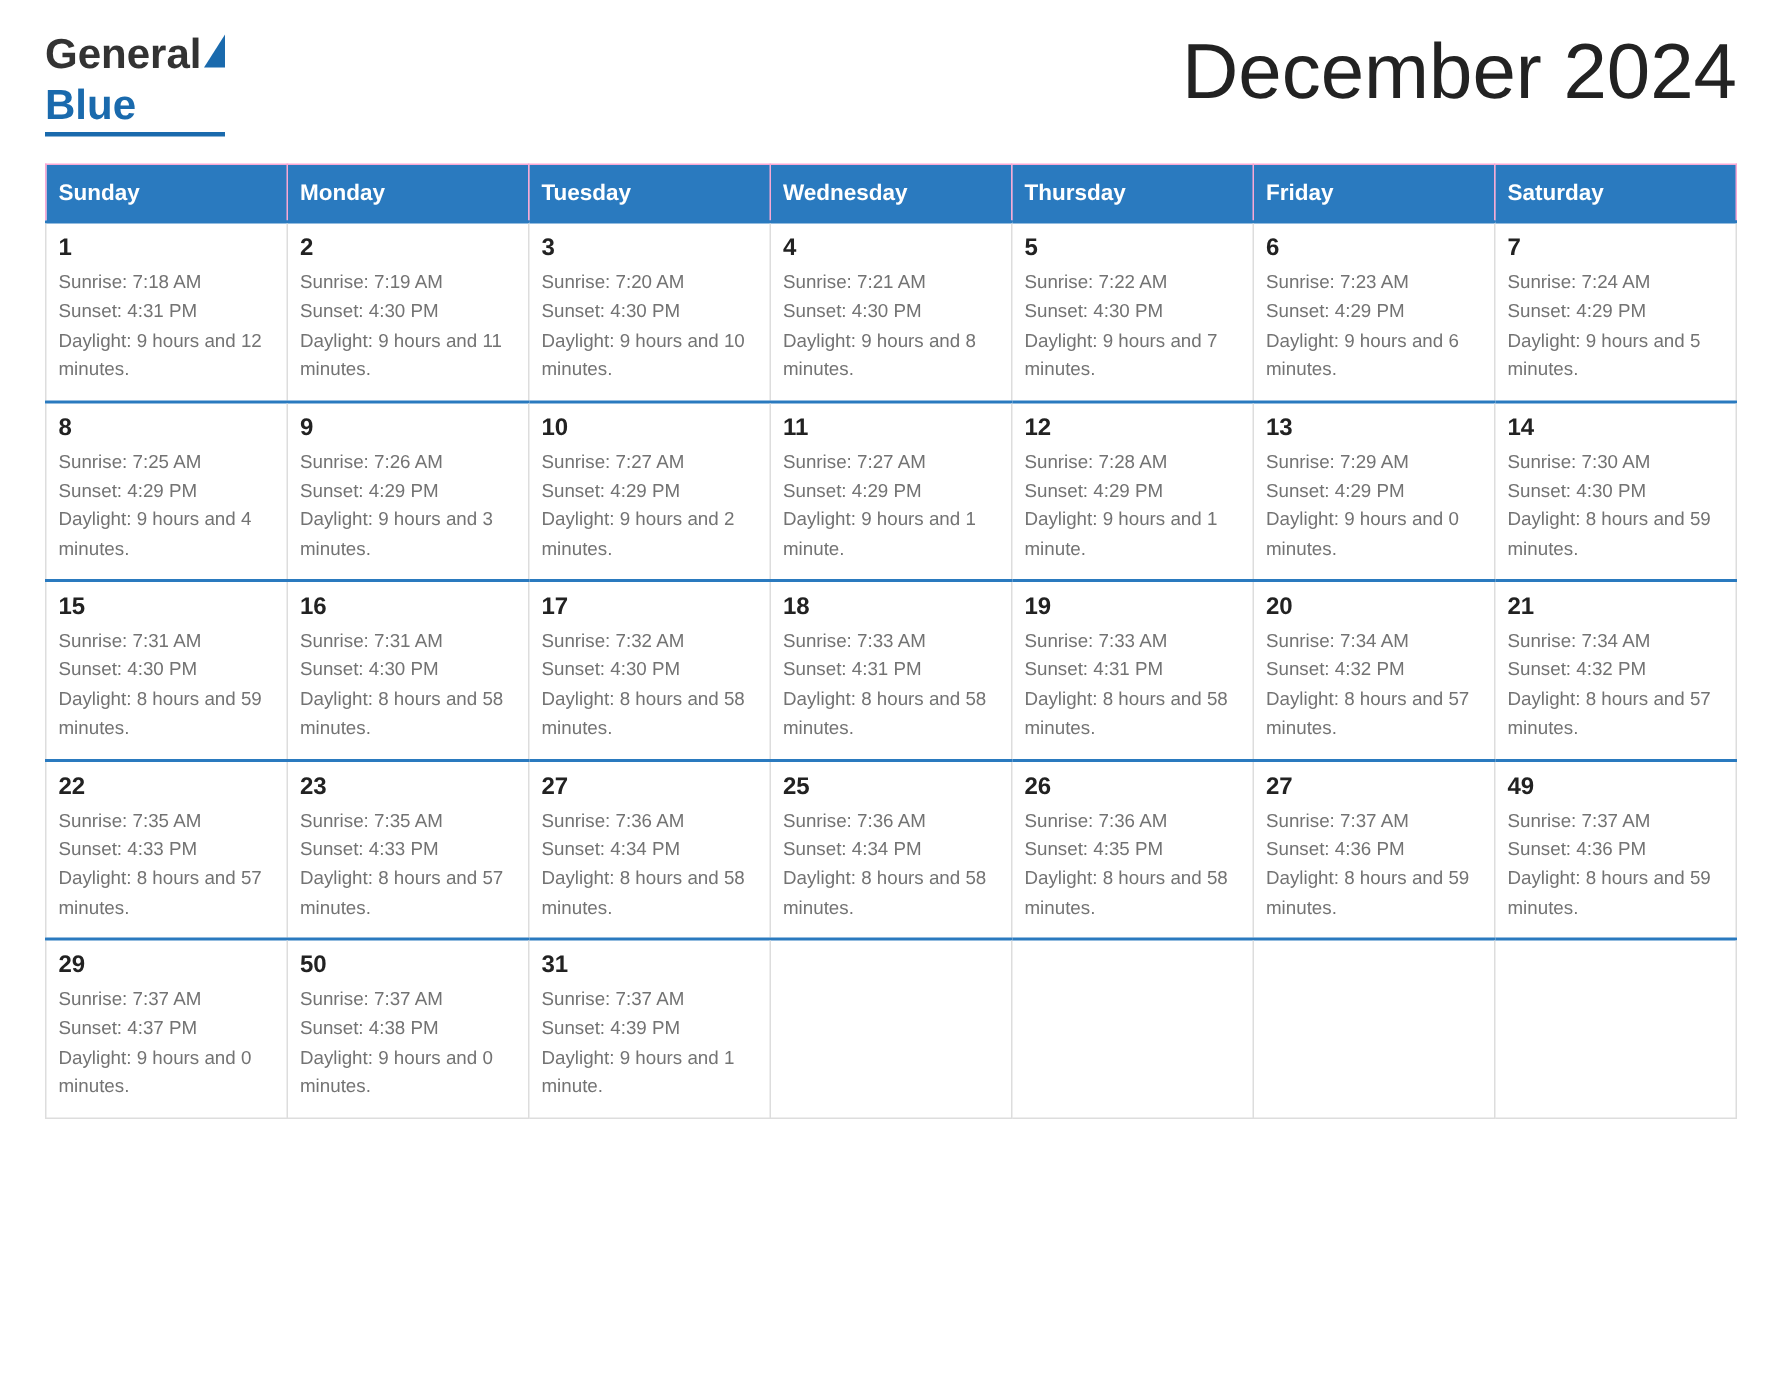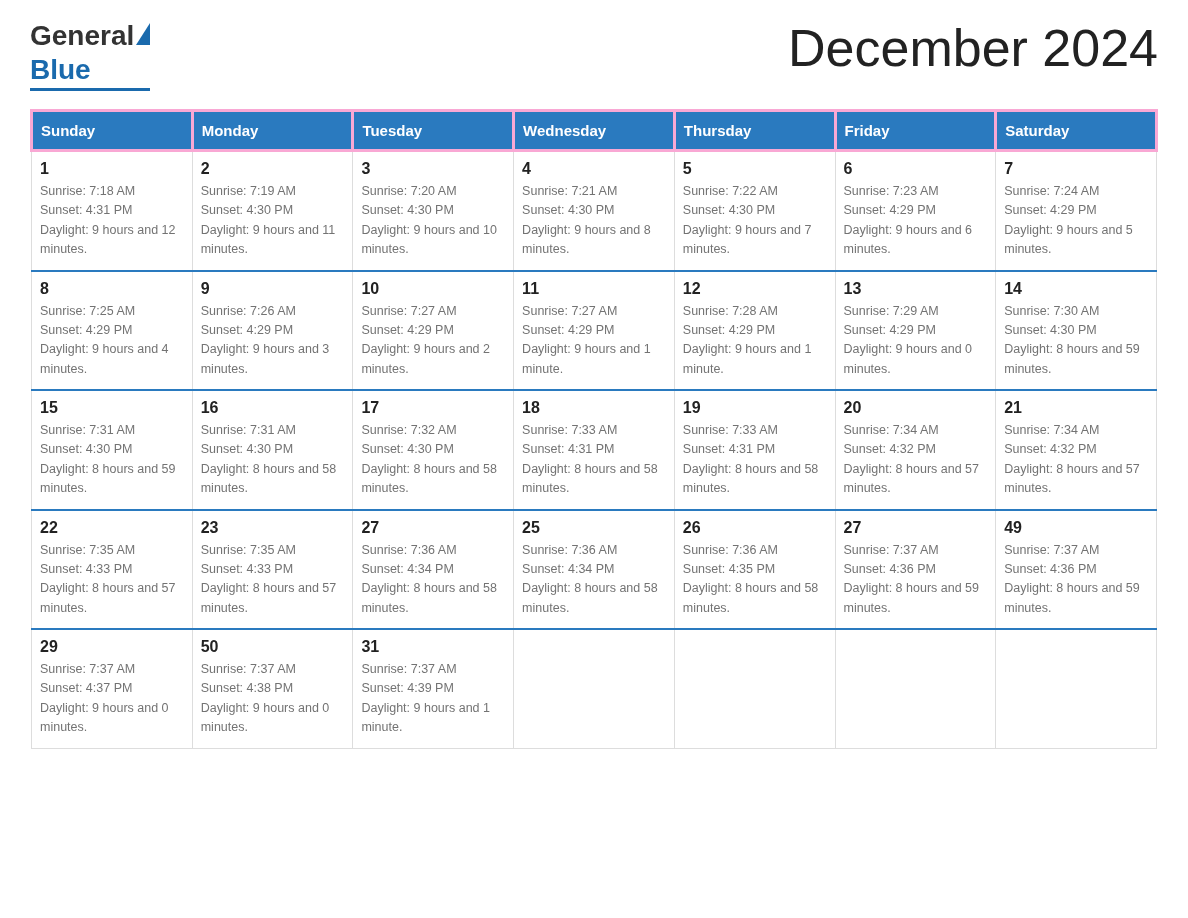--- a/index.html
+++ b/index.html
@@ -65,21 +65,21 @@
       border-collapse: collapse;
       table-layout: fixed;
     }
     thead tr th {
       background-color: #2a7abf;
       color: #fff;
       font-size: 15px;
       font-weight: bold;
       padding: 10px 8px;
       text-align: left;
-      border: 3px solid #f9a8d4;
+      border: 1px solid #f9a8d4;
     }
     tbody tr td {
       border: 1px solid #ccc;
       vertical-align: top;
       padding: 8px 8px 10px 8px;
       font-size: 13px;
       color: #333;
       height: 110px;
     }
     tbody tr td .day-number {

